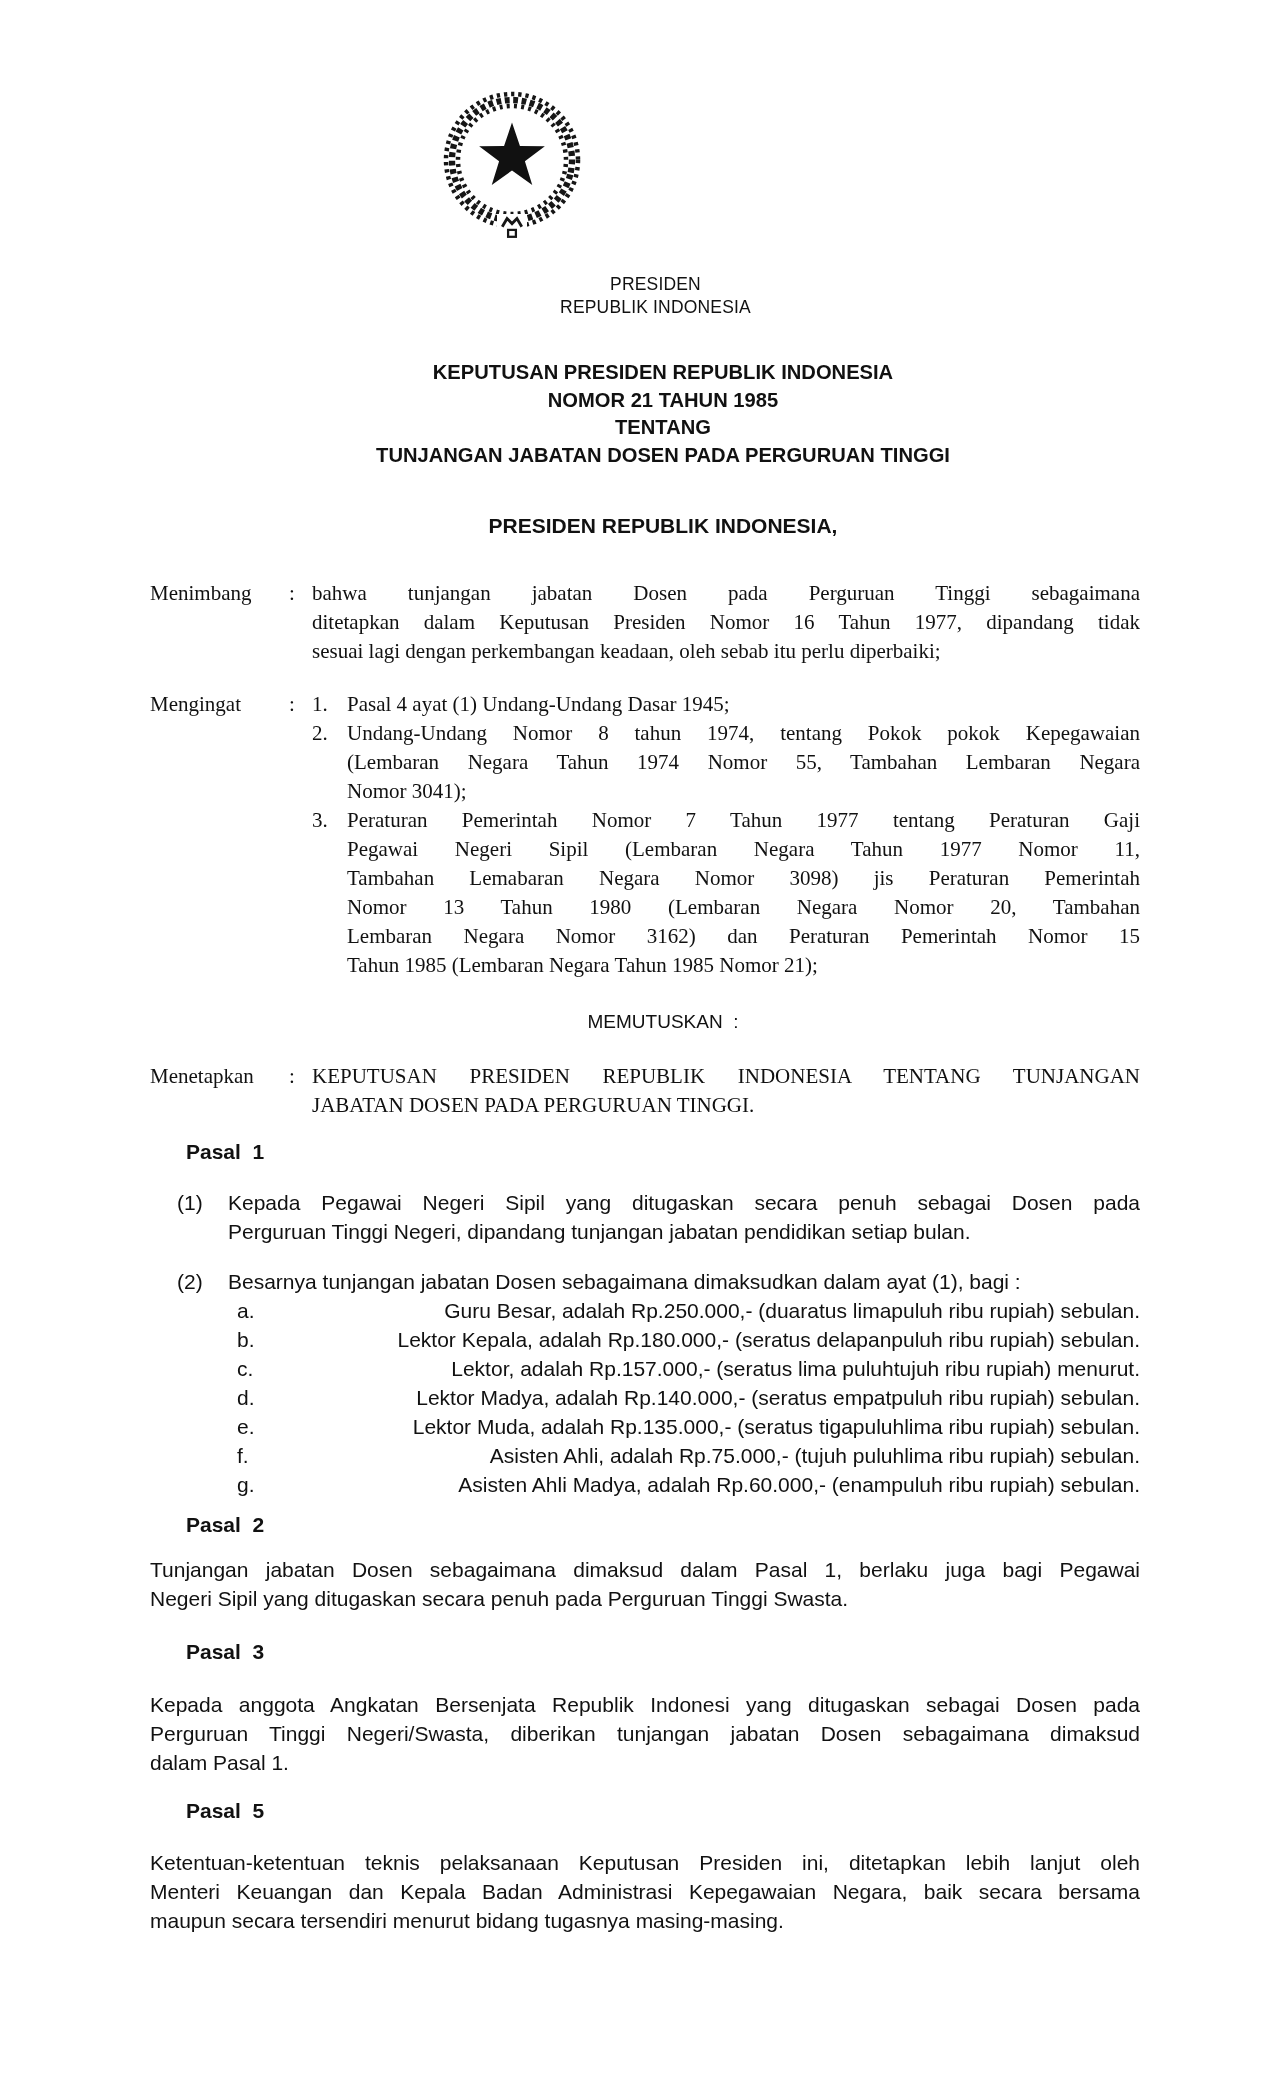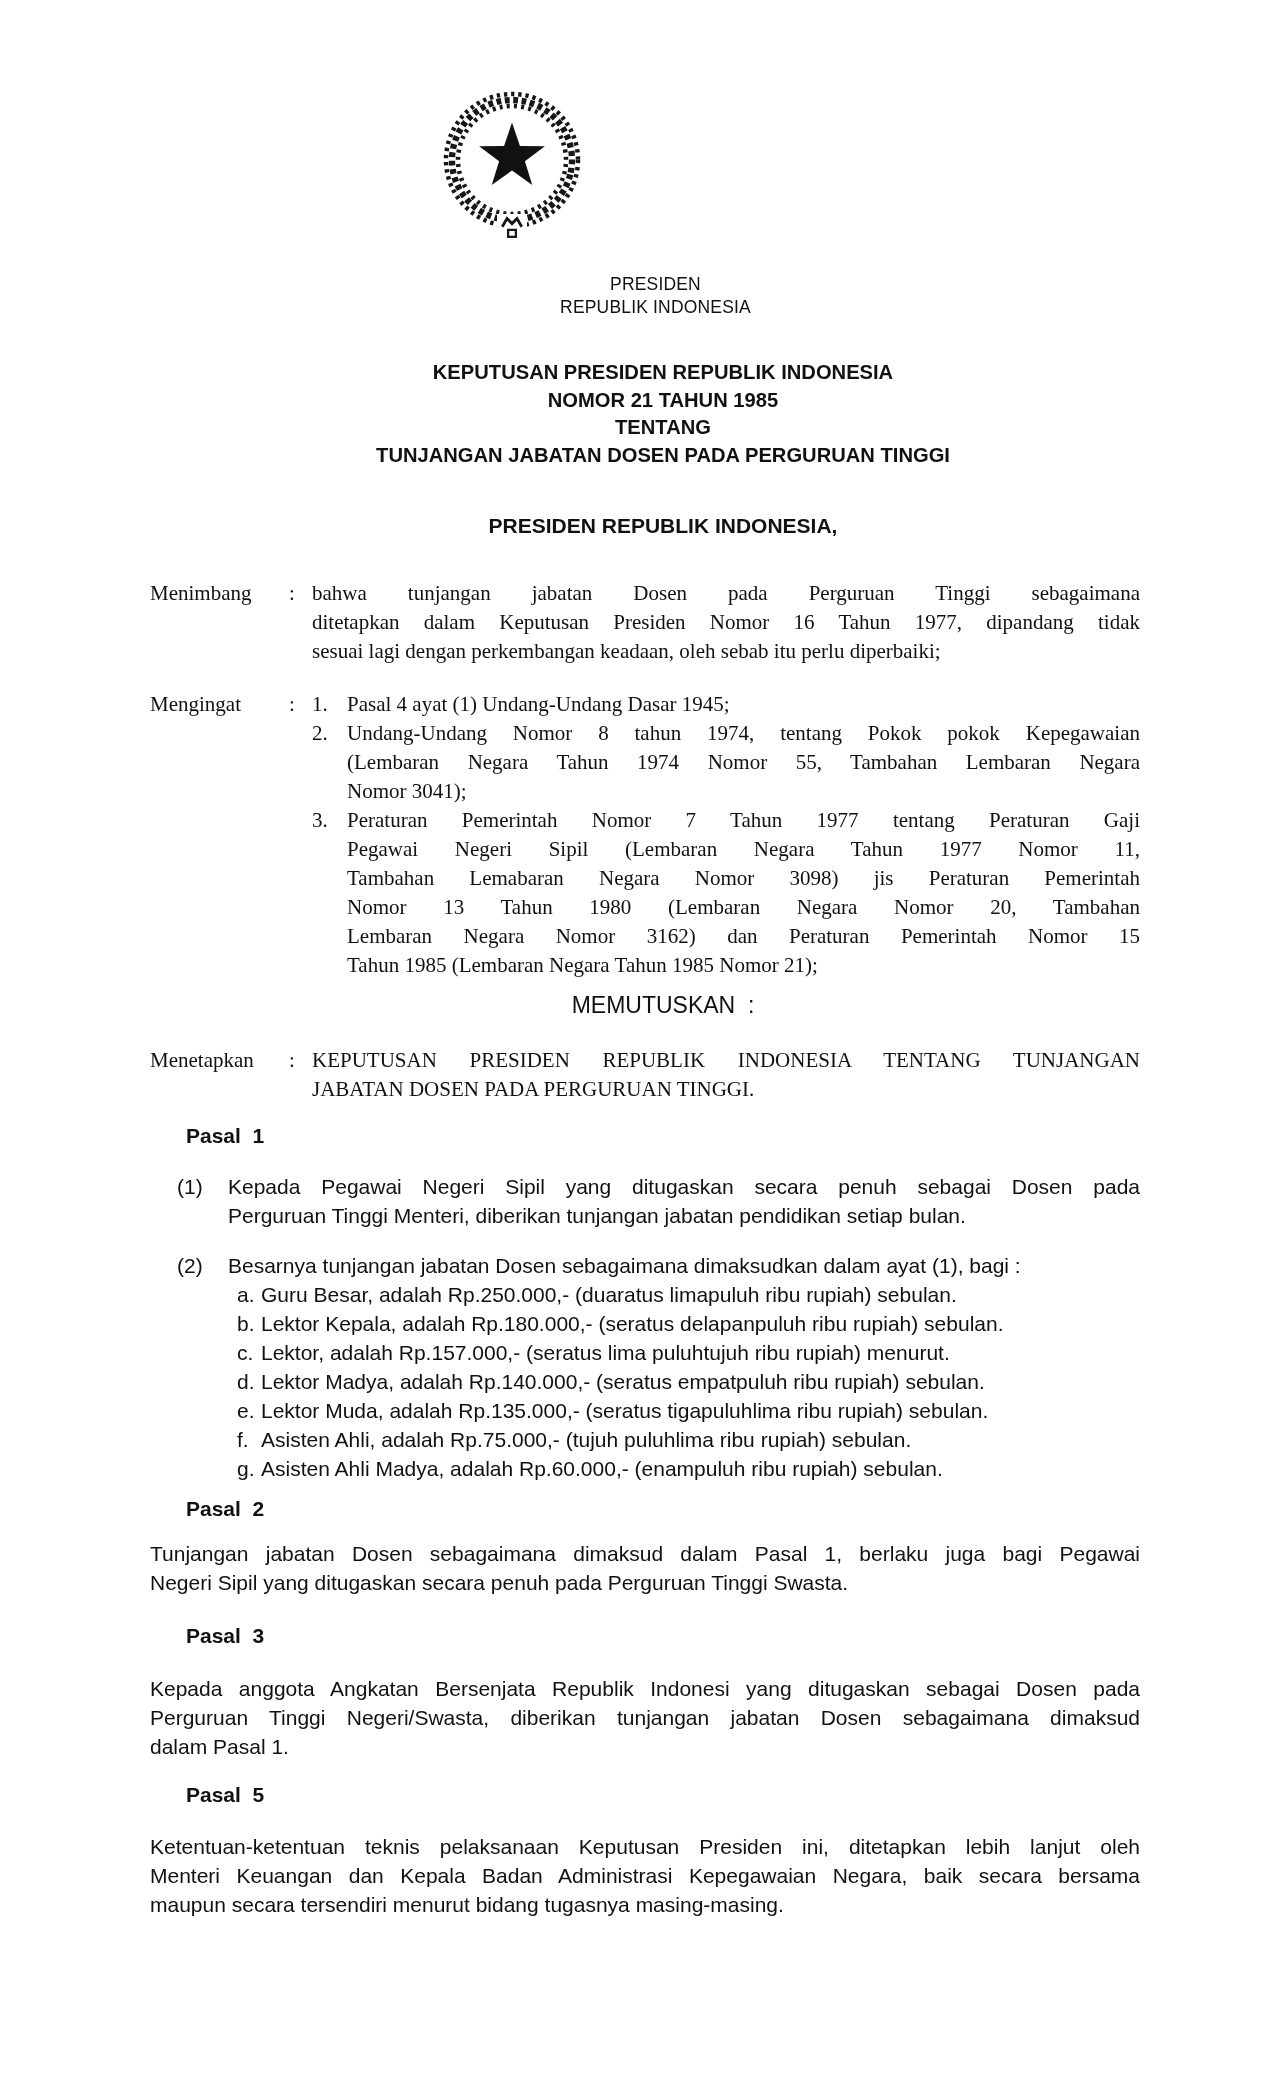--- a/index.html
+++ b/index.html
@@ -35,42 +35,42 @@
 
   .m-menimbang{margin-top:40px;}
   .m-mengingat{margin-top:24px;}
   .m-menetapkan{margin-top:27px;}
 
   
   .numitem{display:flex;align-items:flex-start;}
   .numitem .num{width:35px;flex:0 0 35px;}
   .numitem .ntext{flex:1;min-width:0;}
 
-  .memutuskan{margin-top:12px;margin-left:36px;text-align:center;
-    font-size:23px;line-height:27px;white-space:pre;}
+  .memutuskan{margin-top:28px;margin-left:36px;text-align:center;
+    font-size:19px;line-height:27px;white-space:pre;}
 
   .pasal-head{margin-left:36px;text-align:left;font-weight:bold;
     font-size:21px;line-height:27px;white-space:pre;}
   .h-p1{margin-top:18px;}
   .h-p2{margin-top:12px;}
   .h-p3{margin-top:25px;}
   .h-p4{margin-top:20px;}
 
   
   .ayat{display:flex;align-items:flex-start;margin-left:27px;
     font-size:21px;line-height:29px;}
   .ayat .anum{width:51px;flex:0 0 51px;}
   .ayat .abody{flex:1;min-width:0;}
   .m-ayat1{margin-top:23px;}
   .m-ayat2{margin-top:21px;}
 
   
   .subitem{display:flex;align-items:flex-start;margin-left:9px;}
   .subitem .slet{width:24px;flex:0 0 24px;}
-  .subitem .stext{flex:1;min-width:0;}
+  .subitem .stext{flex:1;min-width:0;text-align:right;}
 
   
   .art-body{font-size:21px;line-height:29px;}
   .m-p2body{margin-top:17px;}
   .m-p3body{margin-top:25px;}
   .m-p4body{margin-top:24px;}
 
   
   .jline{text-align:justify;text-align-last:justify;}
   .jline.last{text-align:left;text-align-last:left;}
@@ -164,21 +164,21 @@
           <div class="jline last">JABATAN DOSEN PADA PERGURUAN TINGGI.</div>
         </div>
     </div>
 
     <div class="pasal-head h-p1">Pasal  1</div>
 
     <div class="ayat m-ayat1">
       <div class="anum">(1)</div>
       <div class="abody">
           <div class="jline">Kepada Pegawai Negeri Sipil yang ditugaskan secara penuh sebagai Dosen pada</div>
-          <div class="jline last">Perguruan Tinggi Menteri, diberikan tunjangan jabatan pendidikan setiap bulan.</div>
+          <div class="jline last">Perguruan Tinggi Negeri, dipandang tunjangan jabatan pendidikan setiap bulan.</div>
         </div>
     </div>
 
     <div class="ayat m-ayat2">
       <div class="anum">(2)</div>
       <div class="abody">
         <div>Besarnya tunjangan jabatan Dosen sebagaimana dimaksudkan dalam ayat (1), bagi :</div>
         <div class="subitem">
           <div class="slet">a.</div>
           <div class="stext">Guru Besar, adalah Rp.250.000,- (duaratus limapuluh ribu rupiah) sebulan.</div>

